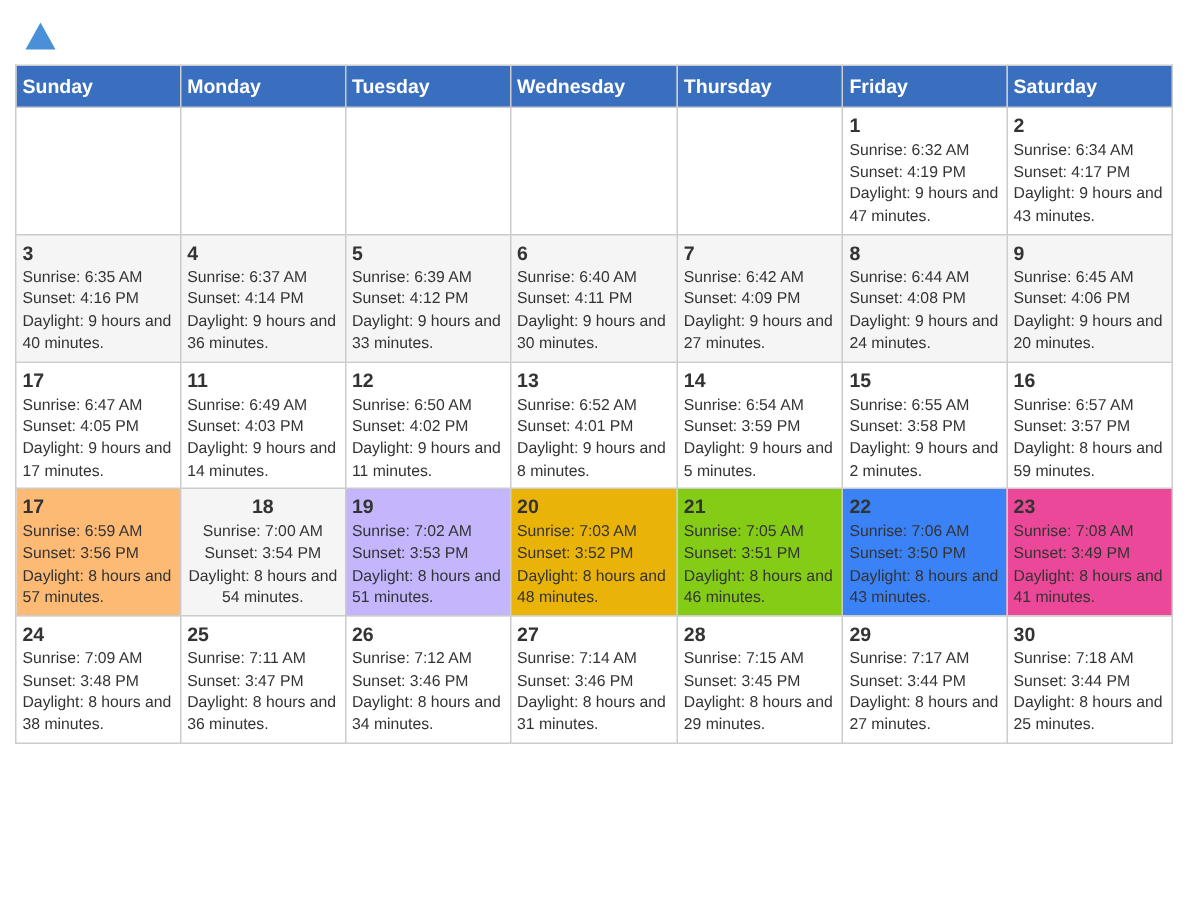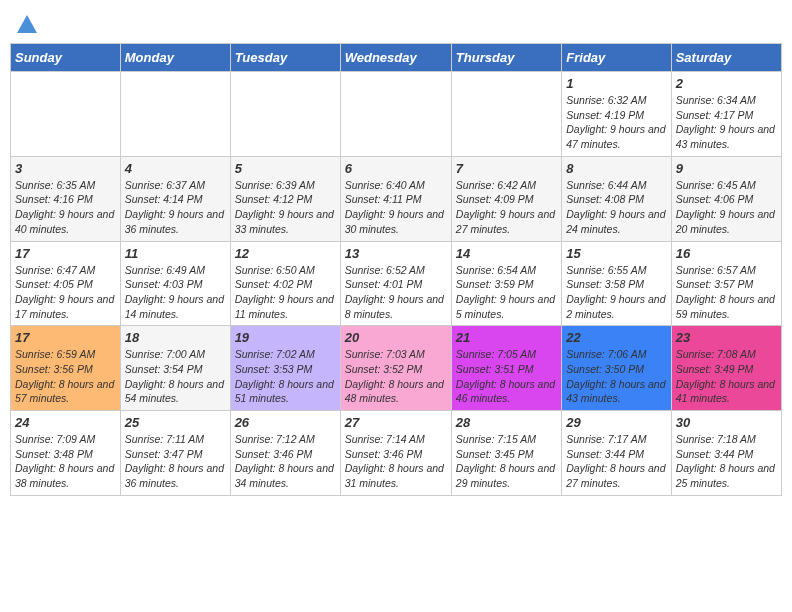--- a/index.html
+++ b/index.html
@@ -54,21 +54,20 @@
       color: #333;
     }
     .location {
       font-size: 16px;
       color: #555;
     }
     .calendar {
       width: 100%;
       border-collapse: collapse;
       font-size: 11px;
-      font-style: italic;
     }
     .calendar th {
       background-color: #3a6fbf;
       color: white;
       padding: 6px 4px;
       text-align: left;
       font-size: 13px;
       font-weight: bold;
       border: 1px solid #ccc;
     }
@@ -202,33 +201,33 @@
         <td>
           <span class="day-num">16</span>
           <div class="day-info">Sunrise: 6:57 AM<br>Sunset: 3:57 PM<br>Daylight: 8 hours and 59 minutes.</div>
         </td>
       </tr>
       <tr>
         <td style="background-color: #fdba74;">
           <span class="day-num">17</span>
           <div class="day-info">Sunrise: 6:59 AM<br>Sunset: 3:56 PM<br>Daylight: 8 hours and 57 minutes.</div>
         </td>
-        <td style="background-color: rgb(245, 245, 245);">
+        <td style="background-color: rgb(245, 245, 245); text-align: center;">
           <span class="day-num">18</span>
           <div class="day-info">Sunrise: 7:00 AM<br>Sunset: 3:54 PM<br>Daylight: 8 hours and 54 minutes.</div>
         </td>
         <td style="background-color: #c4b5fd;">
           <span class="day-num">19</span>
           <div class="day-info">Sunrise: 7:02 AM<br>Sunset: 3:53 PM<br>Daylight: 8 hours and 51 minutes.</div>
         </td>
-        <td style="background-color: #f9a8d4;">
+        <td style="background-color: #eab308;">
           <span class="day-num">20</span>
           <div class="day-info">Sunrise: 7:03 AM<br>Sunset: 3:52 PM<br>Daylight: 8 hours and 48 minutes.</div>
         </td>
-        <td style="background-color: #d946ef;">
+        <td style="background-color: #84cc16;">
           <span class="day-num">21</span>
           <div class="day-info">Sunrise: 7:05 AM<br>Sunset: 3:51 PM<br>Daylight: 8 hours and 46 minutes.</div>
         </td>
         <td style="background-color: #3b82f6;">
           <span class="day-num">22</span>
           <div class="day-info">Sunrise: 7:06 AM<br>Sunset: 3:50 PM<br>Daylight: 8 hours and 43 minutes.</div>
         </td>
         <td style="background-color: #ec4899;">
           <span class="day-num">23</span>
           <div class="day-info">Sunrise: 7:08 AM<br>Sunset: 3:49 PM<br>Daylight: 8 hours and 41 minutes.</div>

